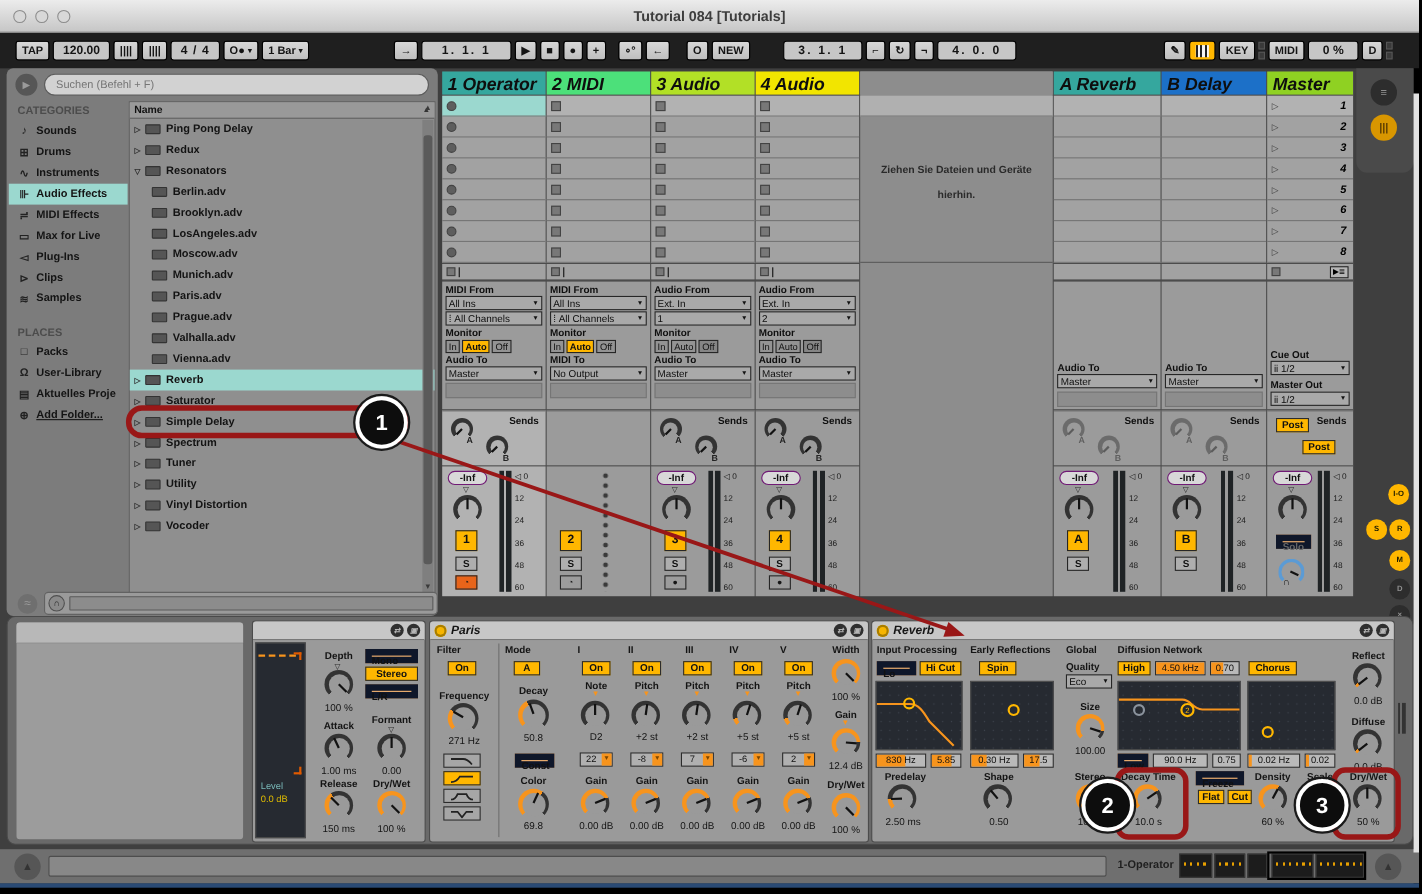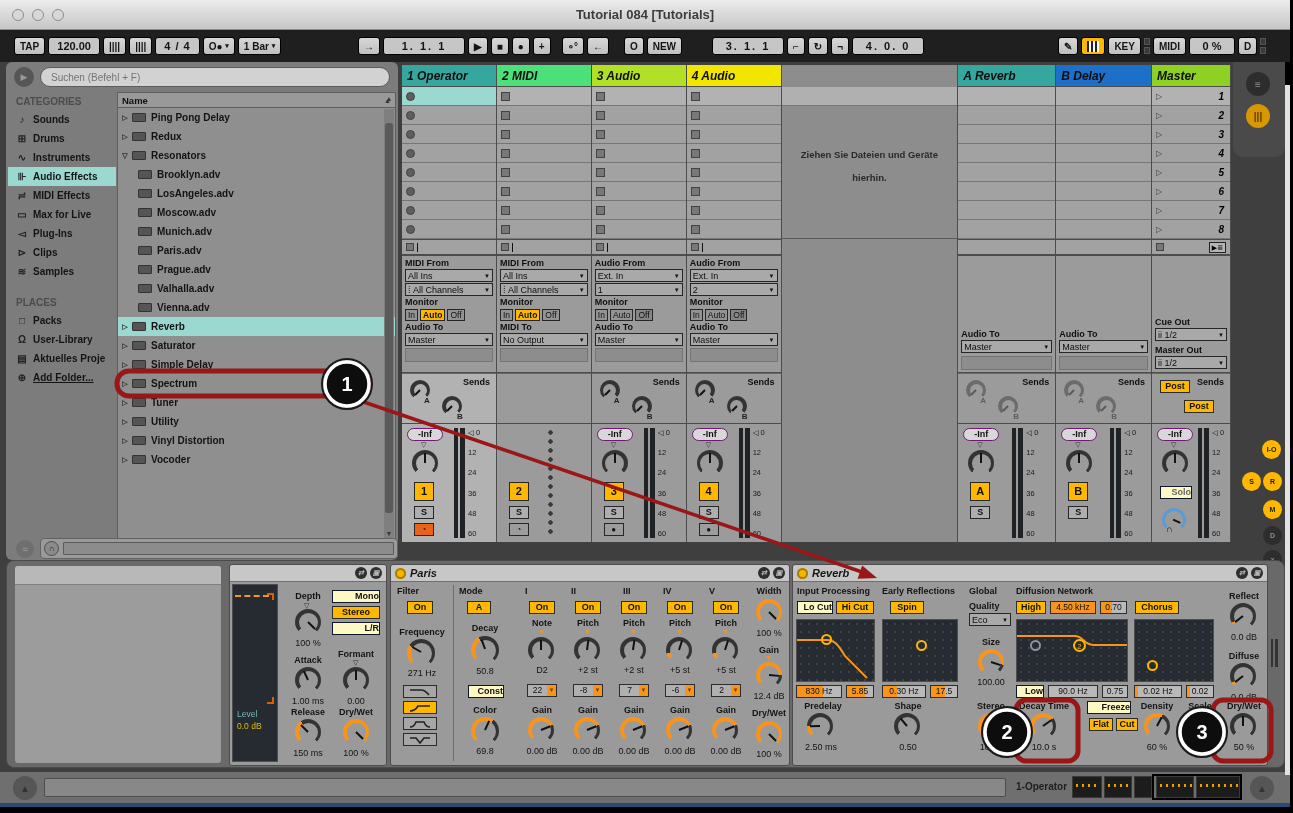--- a/index.html
+++ b/index.html
@@ -39,21 +39,21 @@
 #thumb{position:absolute;left:1px;top:14px;width:8px;height:390px;background:#5a5a5a;border-radius:3px}
 .scrarr{position:absolute;right:1px;width:10px;font-size:7px;color:#3a3a3a;text-align:center}
 #preview{position:absolute;left:2px;top:476px;width:394px;height:22px}
 #wavec{position:absolute;left:8px;top:2px;width:18px;height:18px;border-radius:50%;background:#6f6f6f;color:#9c9c9c;font-size:11px;display:flex;align-items:center;justify-content:center}
 #prevpanel{position:absolute;left:32px;top:0px;width:358px;height:21px;background:#9a9a9a;border-radius:4px;border:1px solid #626262;display:flex;align-items:center;padding:0 3px}
 #hpc{width:15px;height:15px;border-radius:50%;background:#8a8a8a;border:1px solid #4f4f4f;font-size:8px;display:flex;align-items:center;justify-content:center;color:#222}
 #prevbar{flex:1;height:13px;background:#8c8c8c;border:1px solid #5a5a5a;margin-left:4px;border-radius:1px}
 
 #session{position:absolute;left:402px;top:3px;width:829px;height:477px;background:#4c4c4c;display:flex}
 .col{margin-right:1px}
-.thdr{height:21px;font-size:12px;font-style:italic;font-weight:bold;color:#0e0e0e;padding:4px 0 4px 5px;margin-bottom:1px}
+.thdr{height:21px;font-size:16px;font-style:italic;font-weight:bold;color:#0e0e0e;padding:4px 0 4px 5px;margin-bottom:1px}
 .slot{height:19px;border-bottom:1px solid #767676;background:#a2a2a2;display:flex;align-items:center;padding-left:4px}
 .slot.r1{background:#b2b2b2}
 .slot.selclip{background:#9bd8cf}
 .ccirc{width:9px;height:9px;border-radius:50%;background:#5e5e5e;border:1px solid #434343}
 .csq{width:9px;height:9px;background:#787878;border:1px solid #434343}
 .stoprow{height:14px;margin-top:1px;background:#a2a2a2;display:flex;align-items:center;padding-left:4px;gap:3px}
 .ssq{width:8px;height:8px;background:#787878;border:1px solid #434343}
 .cursor{width:1px;height:9px;background:#101010}
 .iosec{height:116px;margin-top:2px;background:#9b9b9b;padding:2px 3px;font-size:9px;position:relative}
 .iolbl{font-weight:bold;height:11px;color:#0f0f0f}
@@ -97,21 +97,21 @@
 #devicebar{position:absolute;left:6px;top:498px;width:1279px;height:208px;background:#696969;border-radius:8px;border:1px solid #4a4a4a}
 #leftpanel{position:absolute;left:8px;top:5px;width:206px;height:197px;background:#9c9c9c;border-radius:3px}
 #leftpanel .strip{height:19px;background:#b8b8b8;border-bottom:1px solid #7f7f7f;border-radius:3px 3px 0 0}
 .device{position:absolute;top:3px;height:202px;background:#9a9a9a;border:1px solid #4c4c4c;border-radius:3px;--bg:#9a9a9a}
 .dtitle{height:17px;background:#c7c7c7;border-bottom:1px solid #6f6f6f;border-radius:3px 3px 0 0;display:flex;align-items:center;padding:0 4px;font-size:11px;font-weight:bold;font-style:italic;color:#161616}
 .dpower{width:11px;height:11px;border-radius:50%;background:#f7b500;box-shadow:inset 0 0 0 2px #a87d00;margin-right:4px}
 .dico{width:12px;height:12px;border-radius:50%;background:#2f2f2f;color:#b5b5b5;font-size:7px;display:flex;align-items:center;justify-content:center;margin-left:3px}
 .dlbl{position:absolute;font-size:9px;font-weight:bold;color:#141414;text-align:center;white-space:nowrap}
 .dval{position:absolute;font-size:9px;color:#141414;text-align:center;white-space:nowrap}
 .ybtn{position:absolute;background:#ffb700;border:1px solid #2c2c2c;font-size:9px;font-weight:bold;color:#111;text-align:center;height:13px;line-height:11px}
-.gbtn{position:absolute;background:#fef9c3;border:1px solid #0f172a;font-size:9px;font-weight:bold;color:#111;text-align:right;height:13px;line-height:11px}
+.gbtn{position:absolute;background:#fdba74;border:6px solid #0f172a;font-size:9px;font-weight:bold;color:#111;text-align:left;height:13px;line-height:11px}
 .disp{position:absolute;background:#262a31;border:1px solid #4e4e4e;background-image:radial-gradient(#3e434d 0.8px,transparent 0.9px);background-size:8px 8px}
 .node{position:absolute;border:2px solid #ffb700;border-radius:50%;width:11px;height:11px}
 .node.gray{border-color:#8b939d}
 .vb{position:absolute;height:13px;border:1px solid #2c2c2c;background:#b9b9b9;font-size:8.5px;color:#101010;text-align:center;line-height:11px;overflow:hidden}
 .vb i{position:absolute;left:0;top:0;bottom:0;background:#f7941d}
 .vb span{position:relative}
 .fine{position:absolute;width:30px;height:13px;border:1px solid #2c2c2c;background:#b0b0b0;display:flex;font-size:8.5px;color:#101010}
 .fine b{flex:1;text-align:center;font-weight:normal;line-height:11px}
 .fine em{width:9px;background:#f7941d;color:#7a4500;font-style:normal;font-size:6px;line-height:11px;text-align:center}
 .fsep{position:absolute;width:1px;background:#6e6e6e}
@@ -272,20 +272,24 @@
           <span class="fic"></span>
           <span>Redux</span>
         </div>
       <div class="trow">
           <span class="arr">▽</span>
           <span class="fic"></span>
           <span>Resonators</span>
         </div>
       <div class="trow child">
           <span class="fic"></span>
+          <span>Berlin.adv</span>
+        </div>
+      <div class="trow child">
+          <span class="fic"></span>
           <span>Brooklyn.adv</span>
         </div>
       <div class="trow child">
           <span class="fic"></span>
           <span>LosAngeles.adv</span>
         </div>
       <div class="trow child">
           <span class="fic"></span>
           <span>Moscow.adv</span>
         </div>

